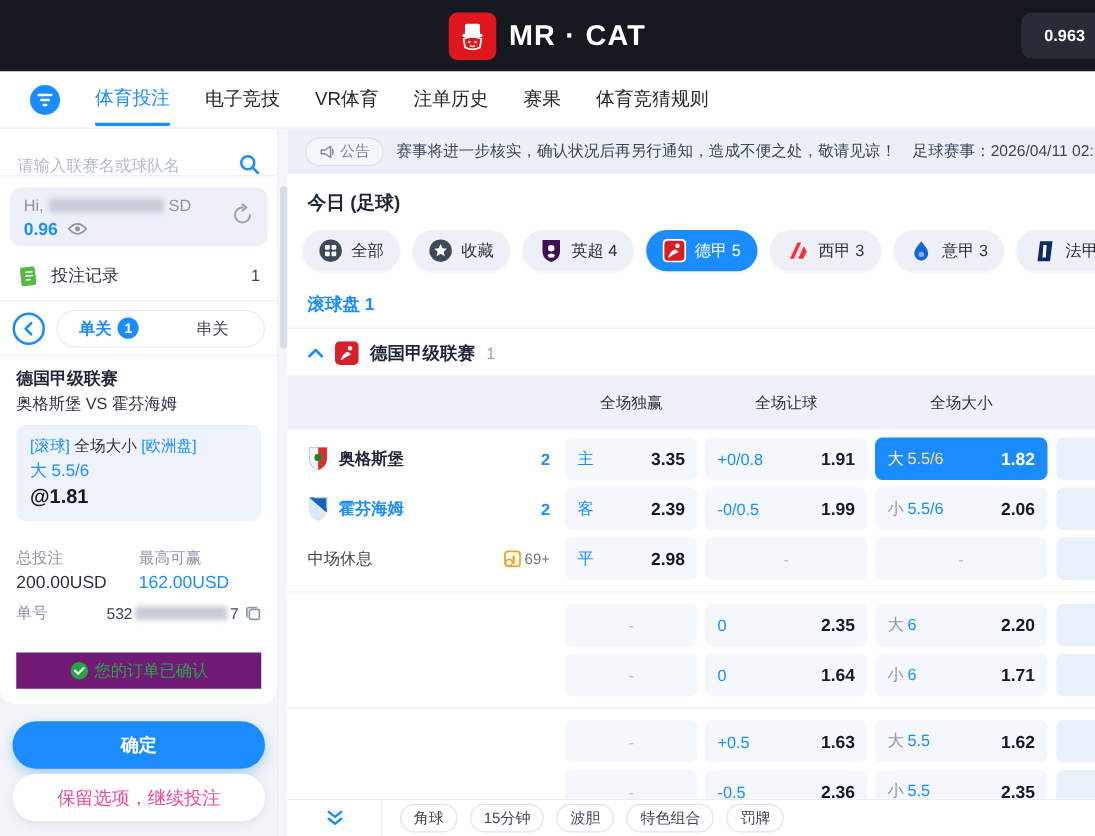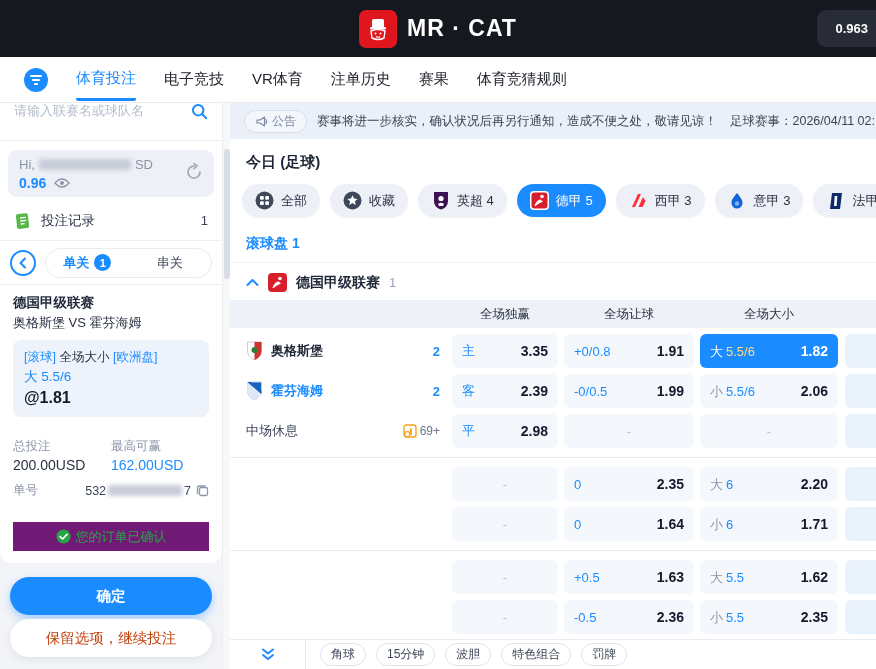--- a/index.html
+++ b/index.html
@@ -19,21 +19,21 @@
   .nav-menu-ic i { display:block; height:2px; background:#fff; border-radius:1px; }
   .nav-menu-ic i:nth-child(1){width:12px;} .nav-menu-ic i:nth-child(2){width:8px;} .nav-menu-ic i:nth-child(3){width:4px;}
   .nav-tab { font-size:15px; font-weight:normal; color:#23262f; padding:10px 0 10px; cursor:pointer; }
   .nav-tab.active { color:#1b8cff; border-bottom:3px solid #1b8cff; border-radius:0 0 2px 2px; }
 
   .shell { display:flex; height:566px; }
 
   
   .sidebar { width:222px; background:#f3f4f8; flex:none; display:flex; flex-direction:column; }
   .side-card { background:#fff; border-radius:0 0 12px 12px; padding-bottom:12px; }
-  .search-row { height:38px; display:flex; align-items:flex-start; padding:0 14px; border-bottom:1px solid #eef0f4; }
+  .search-row { height:38px; display:flex; align-items:flex-end; padding:0 14px; border-bottom:1px solid #eef0f4; }
   .search-input { border:0; outline:0; flex:1; font-size:13px; color:#3c4456; background:transparent; }
   .search-input::placeholder { color:#b4bccb; }
   .user-card { margin:9px 8px 0; background:#edf0f6; border-radius:9px; padding:7px 11px 6px; position:relative; }
   .user-line1 { font-size:13px; color:#8b94a7; display:flex; align-items:center; gap:4px; }
   .blur-chip { display:inline-block; height:11px; border-radius:2px; background:#c7ccd8; filter:blur(2px); }
   .user-line2 { margin-top:3px; display:flex; align-items:center; gap:8px; }
   .user-balance { color:#1b8cff; font-size:14px; font-weight:bold; }
   .refresh-btn { position:absolute; right:10px; top:12px; }
   .record-row { height:40px; display:flex; align-items:center; gap:9px; padding:0 14px; border-bottom:1px solid #eef0f4; margin-top:4px; }
   .record-label { font-size:13.5px; color:#2a3142; }
@@ -58,40 +58,40 @@
   .t-label { font-size:12.5px; color:#8b94a7; line-height:18px; }
   .t-value { font-size:14px; color:#2a3142; line-height:20px; }
   .t-value.blue { color:#1b8cff; }
   .order-row { display:flex; align-items:center; margin-top:7px; font-size:12.5px; }
   .order-label { color:#8b94a7; }
   .order-value { margin-left:auto; display:flex; align-items:center; gap:2px; color:#3c4456; }
   .status-box { margin-top:23px; background:#701a75; border-radius:0; height:29px; display:flex; align-items:center; justify-content:center; gap:5px; }
   .status-text { color:#27a546; font-size:13px; }
   .btn { height:38px; border-radius:19px; display:flex; align-items:center; justify-content:center; font-size:14.5px; cursor:pointer; }
   .btn-confirm { margin:14px 10px 0; background:#1b8cff; color:#fff; font-weight:bold; box-shadow:0 4px 10px rgba(27,140,255,.35); }
-  .btn-keep { margin:4px 10px 0; background:#fff; color:#c2410c; box-shadow:0 2px 8px rgba(40,60,100,.10); }
+  .btn-keep { margin:4px 10px 0; background:#fff; color:#ec4899; box-shadow:0 2px 8px rgba(40,60,100,.10); }
   .side-scrollbar { width:8px; background:#f7f8fa; border-left:1px solid #ededf1; flex:none; }
   .side-thumb { width:6px; height:130px; margin:46px auto 0; background:#d9dde4; border-radius:3px; }
 
   
   .main { flex:1; display:flex; flex-direction:column; overflow:hidden; background:#fff; }
   .announce { height:36px; background:#ebf0f8; display:flex; align-items:center; gap:10px; padding:0 0 0 14px; flex:none; }
   .ann-badge { display:flex; align-items:center; gap:4px; border:1px solid #d7dfeb; border-radius:13px; padding:2px 10px; color:#7c8aa5; font-size:12px; background:rgba(255,255,255,.4); }
   .ann-text { flex:1; font-size:12.5px; color:#3c4456; white-space:nowrap; overflow:hidden; }
   .ann-right { font-size:12.5px; color:#3c4456; white-space:nowrap; overflow:hidden; width:146px; flex:none; }
   .sec-title { padding:14px 16px 8px; font-size:15px; font-weight:bold; color:#1f2637; }
   .chips-row { display:flex; gap:10px; padding:4px 0 10px 12px; overflow:hidden; white-space:nowrap; }
   .chip { height:33px; border-radius:17px; background:#edf1f7; display:flex; align-items:center; gap:7px; padding:0 13px; font-size:13px; color:#2a3142; flex:none; cursor:pointer; box-shadow:0 1px 2px rgba(30,50,90,.06); }
   .chip.active { background:#1b8cff; color:#fff; }
   .chip .ic-wrap { width:19px; height:19px; display:flex; align-items:center; justify-content:center; }
   .live-row { padding:8px 16px 9px; font-size:14px; font-weight:bold; color:#1b8cff; border-bottom:1px solid #eef1f6; }
   .league-head { display:flex; align-items:center; gap:9px; padding:10px 16px 8px; }
   .league-name { font-size:14px; font-weight:bold; color:#1f2637; }
   .league-count { font-size:13px; color:#9aa3b5; }
-  .col-band { height:28px; background:#eef2f8; display:flex; align-items:center; font-size:12.5px; color:#2a3142; padding-left:16px; flex:none; }
+  .col-band { height:44px; background:#eef2f8; display:flex; align-items:center; font-size:12.5px; color:#2a3142; padding-left:16px; flex:none; }
   .col-spacer { width:206px; flex:none; }
   .col-h { text-align:center; flex:none; }
   .col-h.w1{width:106px; margin-right:6px;} .col-h.w2{width:130px; margin-right:6px;} .col-h.w3{width:138px; margin-right:7px;}
   .rows-area { flex:1; overflow:hidden; }
   .m-row { display:flex; align-items:center; height:34px; margin:6px 0 6px 16px; }
   .team-col { width:206px; flex:none; display:flex; align-items:center; gap:8px; padding-right:12px; }
   .team-name { font-size:13px; font-weight:bold; color:#1f2637; }
   .team-name.blue { color:#1b8cff; }
   .team-count { margin-left:auto; color:#1b8cff; font-size:13px; font-weight:bold; }
   .status-name { font-size:13px; color:#3c4456; }

